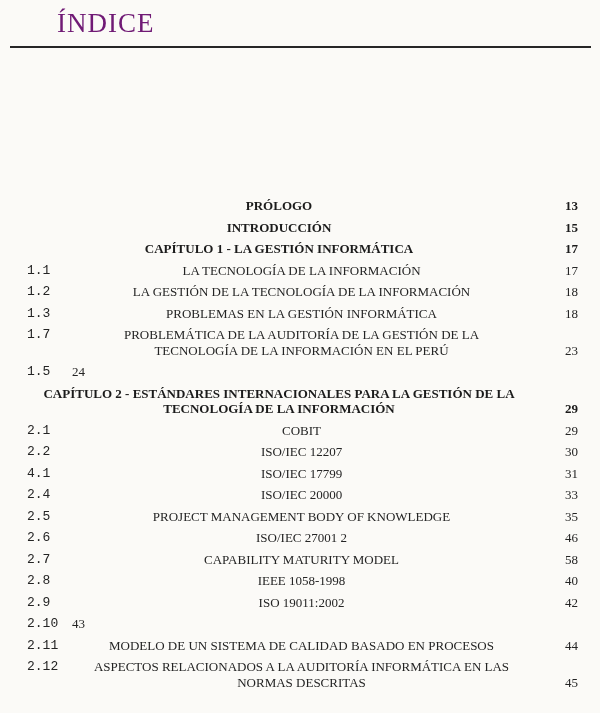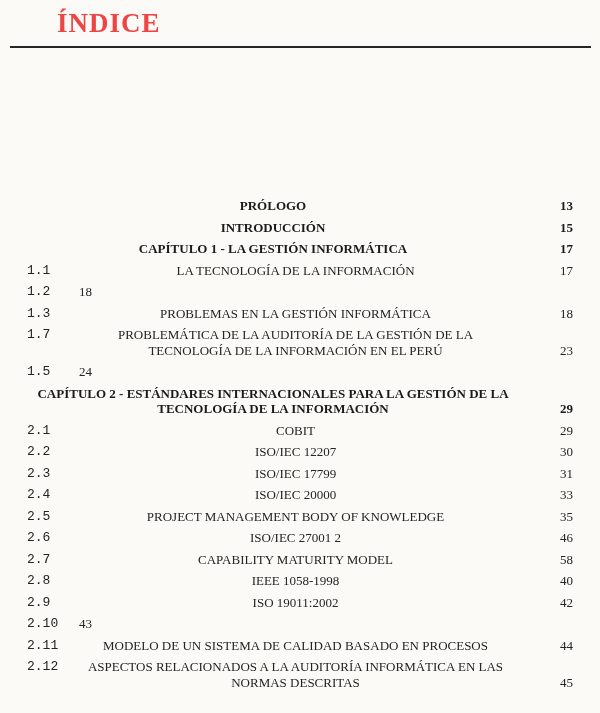--- a/index.html
+++ b/index.html
@@ -14,23 +14,23 @@
     margin: 0 auto;
     background: #fbfaf7;
     color: #222;
     font-family: "Liberation Serif", serif;
     overflow: hidden;
     box-sizing: border-box;
   }
   .title {
     margin: 8px 0 4px 57px;
     font-size: 27px;
-    font-weight: bold;
+    font-weight: normal;
     letter-spacing: 1px;
-    color: #ef4444;
+    color: #701a75;
     line-height: 1.15;
   }
   .rule {
     height: 2px;
     background: #262626;
     margin: 7px 9px 0 10px;
   }
   .toc {
     margin: 150px 22px 0 10px;
     font-size: 13px;
@@ -51,22 +51,23 @@
     font-family: Liberation Mono, monospace;
   }
   .row .txt {
     flex: 1;
     white-space: pre-line;
     text-align: center;
   }
   .row .pg {
     flex: none;
     align-self: flex-end;
-    margin-left: 24px;
+    margin-left: 12px;
     min-width: 18px;
+    text-align: right;
   }
 </style>
 </head>
 <body>
 
 <div class="page">
   <h1 class="title">ÍNDICE</h1>
   <div class="rule"></div>
   <div class="toc" id="toc">
       <div class="row top bold">
@@ -81,20 +82,21 @@
         <span class="txt">CAPÍTULO 1 - LA GESTIÓN INFORMÁTICA</span>
         <span class="pg">17</span>
       </div>
       <div class="row sub">
         <span class="num">1.1</span>
         <span class="txt">LA TECNOLOGÍA DE LA INFORMACIÓN</span>
         <span class="pg">17</span>
       </div>
       <div class="row sub">
         <span class="num">1.2</span>
+        <span class="txt">LA GESTIÓN DE LA TECNOLOGÍA DE LA INFORMACIÓN</span>
         <span class="pg">18</span>
       </div>
       <div class="row sub">
         <span class="num">1.3</span>
         <span class="txt">PROBLEMAS EN LA GESTIÓN INFORMÁTICA</span>
         <span class="pg">18</span>
       </div>
       <div class="row sub">
         <span class="num">1.7</span>
         <span class="txt">PROBLEMÁTICA DE LA AUDITORÍA DE LA GESTIÓN DE LA
@@ -114,21 +116,21 @@
         <span class="num">2.1</span>
         <span class="txt">COBIT</span>
         <span class="pg">29</span>
       </div>
       <div class="row sub">
         <span class="num">2.2</span>
         <span class="txt">ISO/IEC 12207</span>
         <span class="pg">30</span>
       </div>
       <div class="row sub">
-        <span class="num">2.3</span>
+        <span class="num">4.1</span>
         <span class="txt">ISO/IEC 17799</span>
         <span class="pg">31</span>
       </div>
       <div class="row sub">
         <span class="num">2.4</span>
         <span class="txt">ISO/IEC 20000</span>
         <span class="pg">33</span>
       </div>
       <div class="row sub">
         <span class="num">2.5</span>

